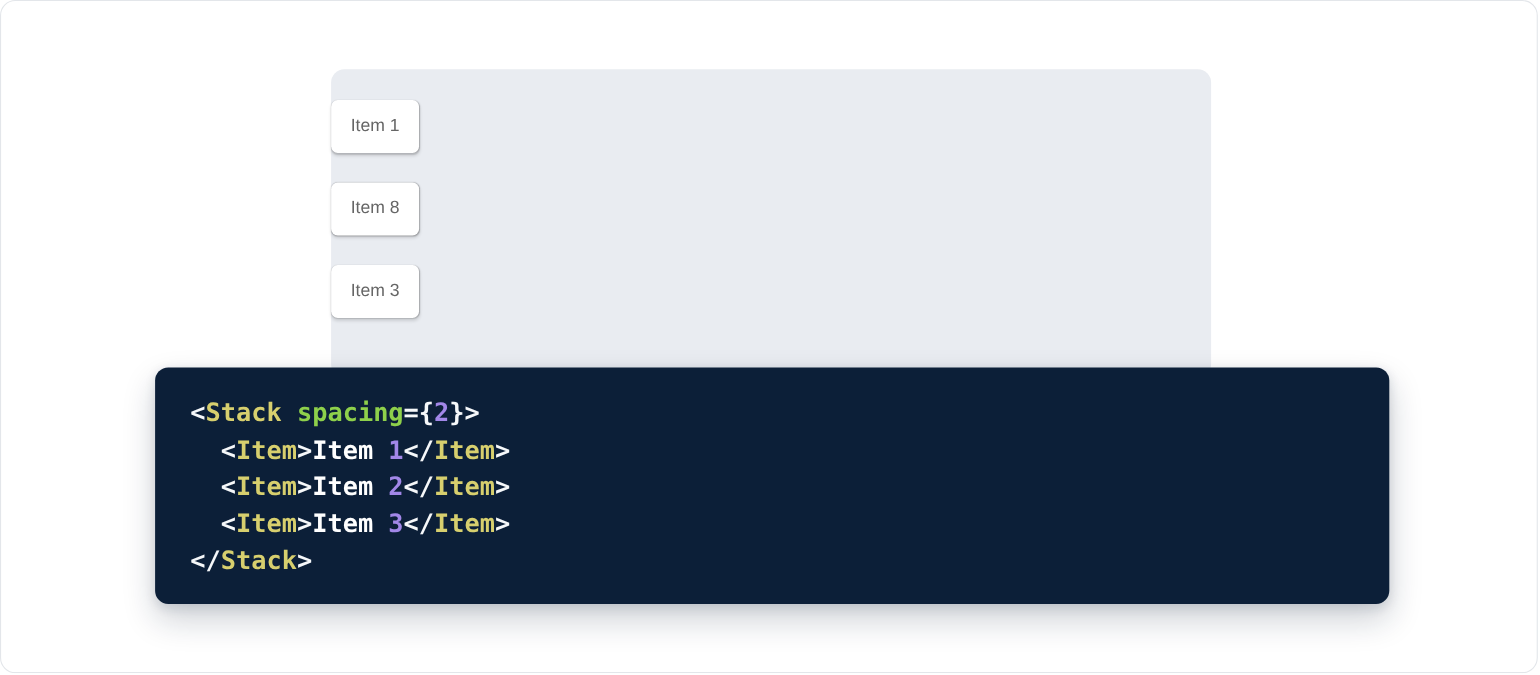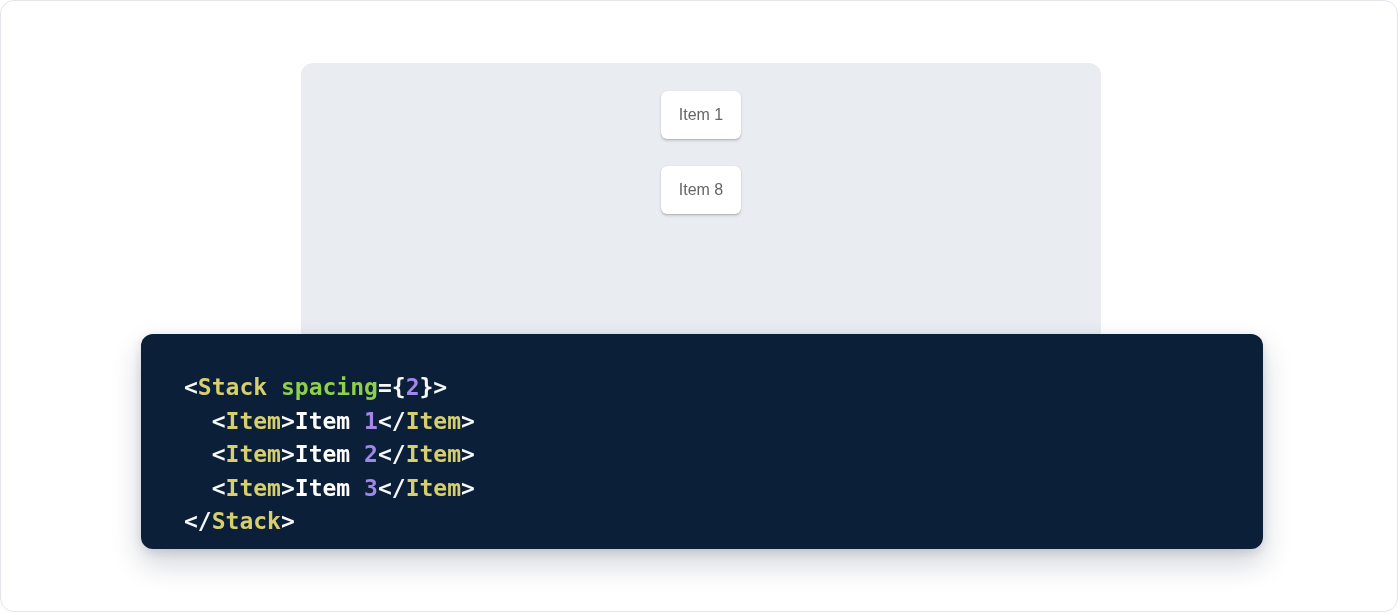--- a/index.html
+++ b/index.html
@@ -23,21 +23,20 @@
     left: 300px;
     top: 62px;
     width: 800px;
     height: 280px;
     background: #e9ecf1;
     border-radius: 12px;
   }
   .stack {
     display: flex;
     flex-direction: column;
-    align-items: center;
     padding-top: 28px;
     gap: 27px;
   }
   .item-card {
     width: 80px;
     height: 48px;
     background: #ffffff;
     border-radius: 6px;
     display: flex;
     align-items: center;
@@ -53,40 +52,41 @@
     width: 1122px;
     height: 215px;
     box-sizing: border-box;
     background: #0c1f38;
     border-radius: 12px;
     box-shadow: 0 14px 30px rgba(15,30,55,0.20), 0 3px 10px rgba(15,30,55,0.12);
     padding: 21px 27px;
     overflow: hidden;
   }
   .code-content {
-    margin: 16px;
+    margin: 5px;
     font-family: "DejaVu Sans Mono", "Liberation Mono", monospace;
     font-size: 23px;
     line-height: 33.5px;
     font-weight: bold;
   }
   .code-line {
     white-space: pre;
   }
 </style>
 </head>
 <body>
 
 <div class="frame">
 
   <div class="demo-panel">
     <div class="stack">
 
     <div class="item-card">Item 1</div>
         <div class="item-card">Item 8</div>
+        <div class="item-card">Item 3</div>
       </div>
   </div>
 
   <div class="code-block">
     <pre class="code-content"><div class="code-line"><span style="color: rgb(246, 248, 250);">&lt;</span><span style="color: rgb(215, 207, 110);">Stack</span><span style="color: rgb(255, 255, 255);"> </span><span style="color: rgb(142, 208, 75);">spacing</span><span style="color: rgb(246, 248, 250);">=</span><span style="color: rgb(246, 248, 250);">{</span><span style="color: rgb(162, 135, 232);">2</span><span style="color: rgb(246, 248, 250);">}</span><span style="color: rgb(246, 248, 250);">&gt;</span></div><div class="code-line"><span style="color: rgb(255, 255, 255);">  </span><span style="color: rgb(246, 248, 250);">&lt;</span><span style="color: rgb(215, 207, 110);">Item</span><span style="color: rgb(246, 248, 250);">&gt;</span><span style="color: rgb(255, 255, 255);">Item </span><span style="color: rgb(162, 135, 232);">1</span><span style="color: rgb(246, 248, 250);">&lt;/</span><span style="color: rgb(215, 207, 110);">Item</span><span style="color: rgb(246, 248, 250);">&gt;</span></div><div class="code-line"><span style="color: rgb(255, 255, 255);">  </span><span style="color: rgb(246, 248, 250);">&lt;</span><span style="color: rgb(215, 207, 110);">Item</span><span style="color: rgb(246, 248, 250);">&gt;</span><span style="color: rgb(255, 255, 255);">Item </span><span style="color: rgb(162, 135, 232);">2</span><span style="color: rgb(246, 248, 250);">&lt;/</span><span style="color: rgb(215, 207, 110);">Item</span><span style="color: rgb(246, 248, 250);">&gt;</span></div><div class="code-line"><span style="color: rgb(255, 255, 255);">  </span><span style="color: rgb(246, 248, 250);">&lt;</span><span style="color: rgb(215, 207, 110);">Item</span><span style="color: rgb(246, 248, 250);">&gt;</span><span style="color: rgb(255, 255, 255);">Item </span><span style="color: rgb(162, 135, 232);">3</span><span style="color: rgb(246, 248, 250);">&lt;/</span><span style="color: rgb(215, 207, 110);">Item</span><span style="color: rgb(246, 248, 250);">&gt;</span></div><div class="code-line"><span style="color: rgb(246, 248, 250);">&lt;/</span><span style="color: rgb(215, 207, 110);">Stack</span><span style="color: rgb(246, 248, 250);">&gt;</span></div></pre>
   </div>
 
 </div>
 
 </body></html>

